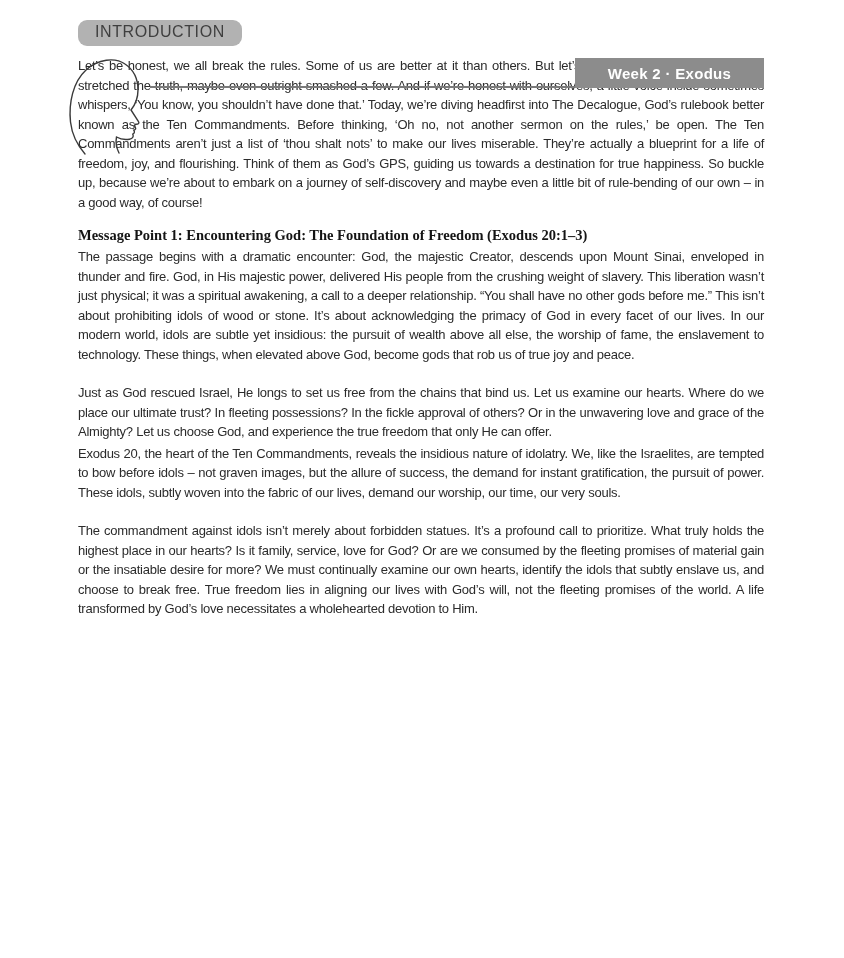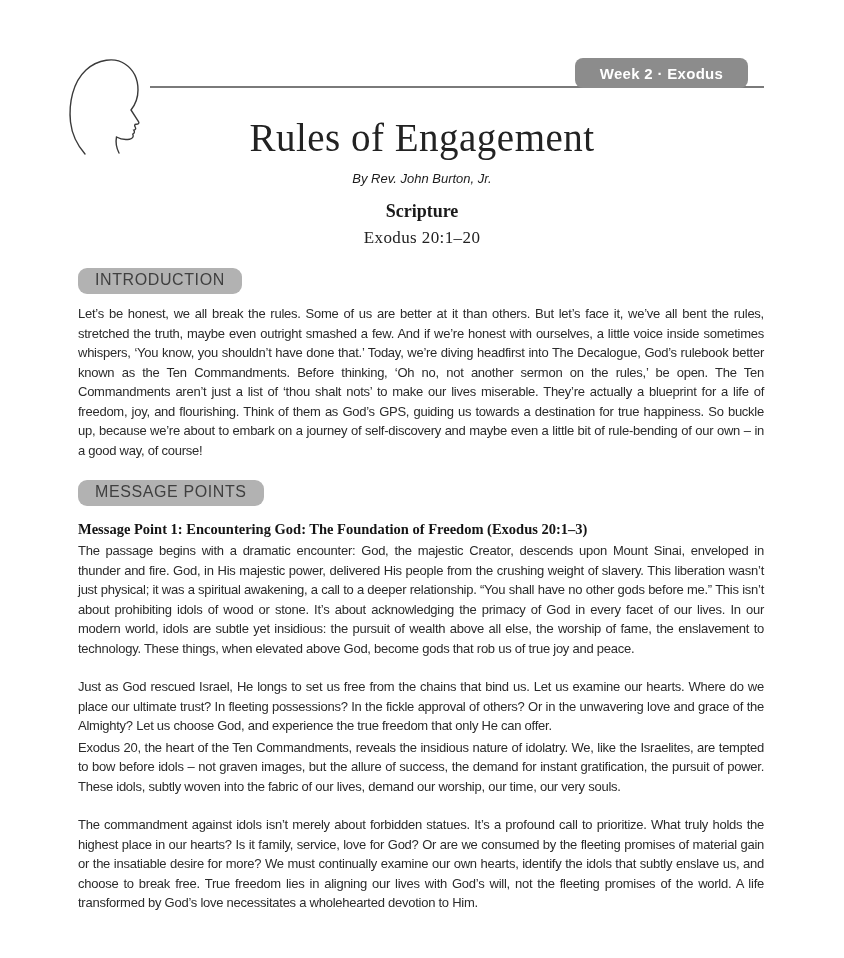--- a/index.html
+++ b/index.html
@@ -30,31 +30,30 @@
     left: 150px;
     top: 86px;
     width: 614px;
     height: 2px;
     background: var(--rule, #7a7a7a);
   }
   .week-badge {
     position: absolute;
     left: 575px;
     top: 58px;
-    width: 173px;
+    width: 189px;
     height: 30px;
     background: var(--badge-bg, #8c8c8c);
     color: var(--badge-text, #ffffff);
     font-size: 15px;
     font-weight: bold;
     letter-spacing: 0.3px;
     display: flex;
     align-items: center;
     justify-content: center;
-    border-radius: 8px;
   }
 
   
   .title-block {
     text-align: center;
     padding-top: 116px;
   }
   .doc-title {
     margin: 0;
     font-family: "Liberation Serif", serif;
@@ -147,33 +146,26 @@
              C 69.8,75.6 69.6,77.4 67.8,78.2
              C 68.8,80.2 68,82.6 64.5,83.2
              C 60,84 55,83 51.5,81
              C 50.5,86 51.5,92 54,97" stroke="#3a3a3a" stroke-width="1.4" stroke-linecap="round" fill="none"></path>
   </svg>
   <div class="rule-line"></div>
   <div class="week-badge">
     <span>Week 2 · Exodus</span>
   </div>
 
-  <div class="title-block">
-    <h1 class="doc-title">Rules of Engagement</h1>
-    <div class="byline">By Rev. John Burton, Jr.</div>
-    <div class="scripture-heading">Scripture</div>
-    <div class="scripture-ref">Exodus 20:1–20</div>
-  </div>
 
   <div class="content">
 
     <div class="section-tab">INTRODUCTION</div>
     <p class="body-para">Let’s be honest, we all break the rules. Some of us are better at it than others. But let’s face it, we’ve all bent the rules, stretched the truth, maybe even outright smashed a few. And if we’re honest with ourselves, a little voice inside sometimes whispers, ‘You know, you shouldn’t have done that.’ Today, we’re diving headfirst into The Decalogue, God’s rulebook better known as the Ten Commandments. Before thinking, ‘Oh no, not another sermon on the rules,’ be open. The Ten Commandments aren’t just a list of ‘thou shalt nots’ to make our lives miserable. They’re actually a blueprint for a life of freedom, joy, and flourishing. Think of them as God’s GPS, guiding us towards a destination for true happiness. So buckle up, because we’re about to embark on a journey of self-discovery and maybe even a little bit of rule-bending of our own – in a good way, of course!</p>
 
-    <div class="section-tab">MESSAGE POINTS</div>
 
     <div class="mp-block">
       <h2 class="mp-heading first">Message Point 1: Encountering God: The Foundation of Freedom (Exodus 20:1–3)</h2>
       <p class="body-para">The passage begins with a dramatic encounter: God, the majestic Creator, descends upon Mount Sinai, enveloped in thunder and fire. God, in His majestic power, delivered His people from the crushing weight of slavery. This liberation wasn’t just physical; it was a spiritual awakening, a call to a deeper relationship. “You shall have no other gods before me.” This isn’t about prohibiting idols of wood or stone. It’s about acknowledging the primacy of God in every facet of our lives. In our modern world, idols are subtle yet insidious: the pursuit of wealth above all else, the worship of fame, the enslavement to technology. These things, when elevated above God, become gods that rob us of true joy and peace.</p>
       <p class="body-para">Just as God rescued Israel, He longs to set us free from the chains that bind us. Let us examine our hearts. Where do we place our ultimate trust? In fleeting possessions? In the fickle approval of others? Or in the unwavering love and grace of the Almighty? Let us choose God, and experience the true freedom that only He can offer.</p>
     </div>
 
     <div class="mp-block">
       <p class="body-para">Exodus 20, the heart of the Ten Commandments, reveals the insidious nature of idolatry. We, like the Israelites, are tempted to bow before idols – not graven images, but the allure of success, the demand for instant gratification, the pursuit of power. These idols, subtly woven into the fabric of our lives, demand our worship, our time, our very souls.</p>
       <p class="body-para">The commandment against idols isn’t merely about forbidden statues. It’s a profound call to prioritize. What truly holds the highest place in our hearts? Is it family, service, love for God? Or are we consumed by the fleeting promises of material gain or the insatiable desire for more? We must continually examine our own hearts, identify the idols that subtly enslave us, and choose to break free. True freedom lies in aligning our lives with God’s will, not the fleeting promises of the world. A life transformed by God’s love necessitates a wholehearted devotion to Him.</p>

